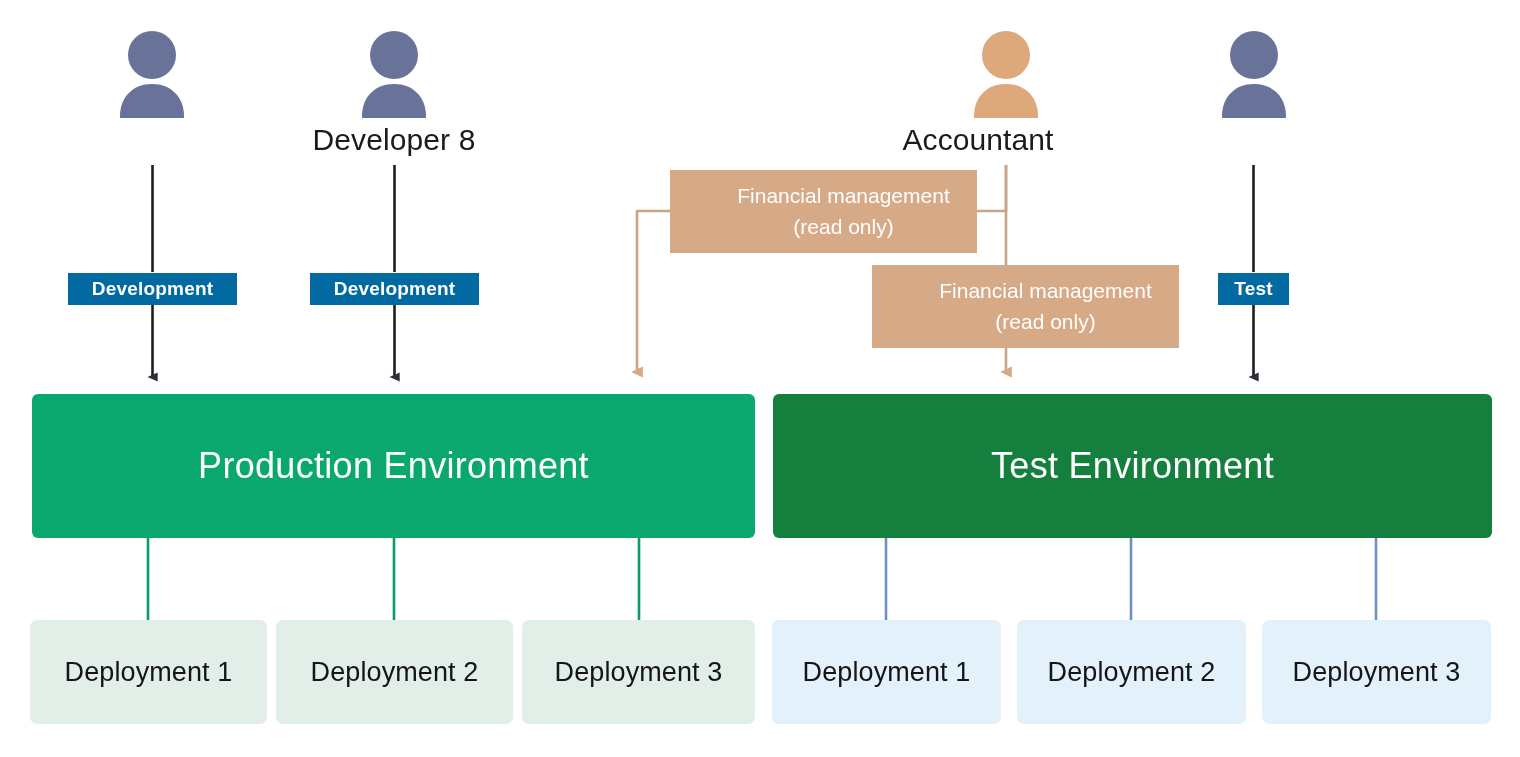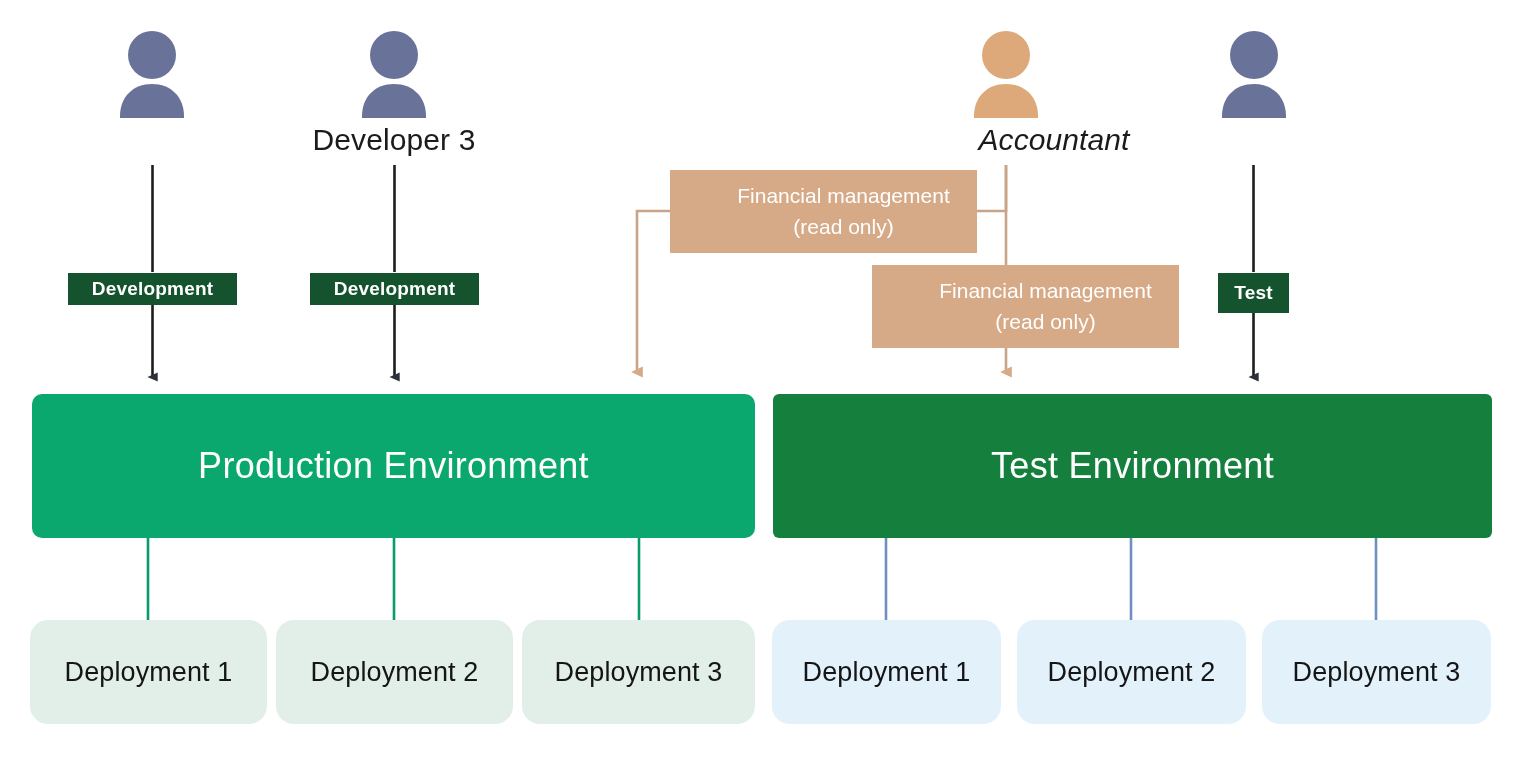--- a/index.html
+++ b/index.html
@@ -39,21 +39,21 @@
     text-align: center;
     font-size: 30px;
     color: #1b1b1b;
     letter-spacing: 0.1px;
     white-space: nowrap;
   }
 
   
   .badge {
     position: absolute;
-    background: #14532d;
+    background: #0369a1;
     color: #ffffff;
     font-size: 19px;
     font-weight: bold;
     display: flex;
     align-items: center;
     justify-content: center;
     letter-spacing: 0.2px;
   }
 
   
@@ -82,21 +82,21 @@
     color: #ffffff;
     font-size: 36px;
     letter-spacing: 0.3px;
   }
   .env-prod { background: #0aa86e; }
   .env-test { background: #15803d; }
 
   
   .deploy {
     position: absolute;
-    border-radius: 18px;
+    border-radius: 7px;
     display: flex;
     align-items: center;
     justify-content: center;
     font-size: 27px;
     color: #151515;
     letter-spacing: 0.1px;
   }
   .deploy-prod { background: #e2efe9; }
   .deploy-test { background: #e3f1fb; }
 </style>
@@ -157,54 +157,54 @@
       <path d="M38,56 C57,56 70,69 70,88 L70,90 L6,90 L6,88 C6,69 19,56 38,56 Z" fill="#69739a"></path>
     </svg>
   </div>
 
   <div class="actor-icon" style="left:356px; top:28px;">
     <svg viewBox="0 0 76 92" width="76" height="92" aria-hidden="true">
       <circle cx="38" cy="27" r="24" fill="#69739a"></circle>
       <path d="M38,56 C57,56 70,69 70,88 L70,90 L6,90 L6,88 C6,69 19,56 38,56 Z" fill="#69739a"></path>
     </svg>
   </div>
-  <div class="actor-label" style="left:264px; top:123px;">Developer 3</div>
+  <div class="actor-label" style="left:264px; top:123px;">Developer 8</div>
 
   <div class="actor-icon" style="left:968px; top:28px;">
     <svg viewBox="0 0 76 92" width="76" height="92" aria-hidden="true">
       <circle cx="38" cy="27" r="24" fill="#dda87a"></circle>
       <path d="M38,56 C57,56 70,69 70,88 L70,90 L6,90 L6,88 C6,69 19,56 38,56 Z" fill="#dda87a"></path>
     </svg>
   </div>
-  <div class="actor-label" style="left:924px; top:123px;font-style:italic;">Accountant</div>
+  <div class="actor-label" style="left:848px; top:123px;">Accountant</div>
 
   <div class="actor-icon" style="left:1216px; top:28px;">
     <svg viewBox="0 0 76 92" width="76" height="92" aria-hidden="true">
       <circle cx="38" cy="27" r="24" fill="#69739a"></circle>
       <path d="M38,56 C57,56 70,69 70,88 L70,90 L6,90 L6,88 C6,69 19,56 38,56 Z" fill="#69739a"></path>
     </svg>
   </div>
 
   <div class="badge" style="left:68px; top:273px; width:169px; height:32px;">Development</div>
 
   <div class="badge" style="left:310px; top:273px; width:169px; height:32px;">Development</div>
 
-  <div class="badge" style="left:1218px; top:273px; width:71px; height:40px;">Test</div>
+  <div class="badge" style="left:1218px; top:273px; width:71px; height:32px;">Test</div>
 
   <div class="perm-box" style="left:670px; top:170px; width:267px; height:83px;">
     <span>Financial management</span>
     <span>(read only)</span>
   </div>
 
   <div class="perm-box" style="left:872px; top:265px; width:267px; height:83px;">
     <span>Financial management</span>
     <span>(read only)</span>
   </div>
 
-  <div class="env env-prod" style="left:32px; top:394px; width:723px; height:144px;border-radius:10px;">
+  <div class="env env-prod" style="left:32px; top:394px; width:723px; height:144px;">
     <span>Production Environment</span>
   </div>
 
   <div class="env env-test" style="left:773px; top:394px; width:719px; height:144px;">
     <span>Test Environment</span>
   </div>
 
   <div class="deploy deploy-prod" style="left:30px; top:620px; width:237px; height:104px;">
     <span>Deployment 1</span>
   </div>

